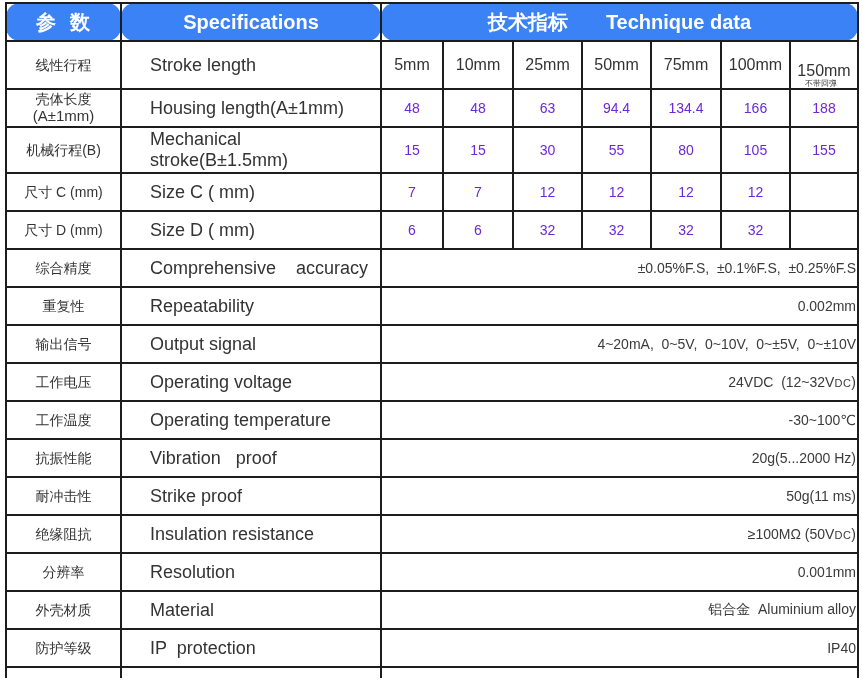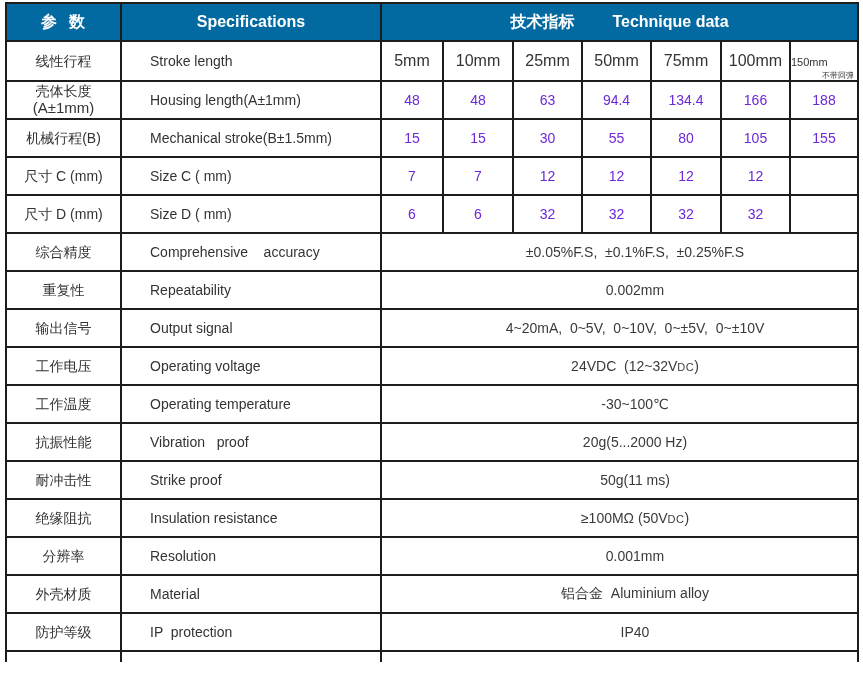--- a/index.html
+++ b/index.html
@@ -6,34 +6,34 @@
   body{
     width:863px;height:690px;background:#ffffff;overflow:hidden;
     font-family:"Liberation Sans","DejaVu Sans",sans-serif;color:#333333;
   }
   table{
     border-collapse:collapse;table-layout:fixed;
     width:852px;margin:2px 0 0 5px;
   }
   th,td{border:2px solid #1d1d1d;overflow:hidden;vertical-align:middle}
   thead th{
-    background:#0369a1;color:#ffffff;font-size:16px;font-weight:bold;height:34px;
+    background:#3b82f6;color:#ffffff;font-size:20px;font-weight:bold;height:34px;border-radius:14px;
   }
   .th-param{white-space:pre;letter-spacing:1px}
   .th-tech-gap{display:inline-block;width:38px}
   tbody td{height:34px}
   .c-zh{text-align:center;font-size:14px;white-space:pre-wrap;line-height:1.2}
   .c-zh .zh-sub{font-size:15px;line-height:1.1}
-  .c-en{text-align:left;padding-left:28px;font-size:14px;white-space:pre-wrap}
+  .c-en{text-align:left;padding-left:28px;font-size:18px;white-space:pre-wrap}
   .c-val{text-align:center;font-size:14px;color:#6d28d9}
   .row-stroke .c-val{font-size:16px;color:#333}
   .c-stroke-last{padding:0}
-  .stroke-main{font-size:11px;line-height:17px;text-align:left;margin-top:12px}
-  .stroke-note{font-size:8px;line-height:9px;text-align:right;padding-right:3px;color:#333}
-  .c-merged{text-align:center;padding-left:32px;font-size:14px;white-space:pre-wrap;color:#3a3a3a}
+  .stroke-main{font-size:16px;line-height:17px;text-align:center;margin-top:20px}
+  .stroke-note{font-size:8px;line-height:9px;text-align:right;padding-right:20px;color:#333}
+  .c-merged{text-align:right;padding-left:32px;font-size:14px;white-space:pre-wrap;color:#3a3a3a}
   .seg-small{font-size:11px;letter-spacing:0.5px}
   .row-cut td{height:8px;border-bottom:none}
 </style>
 </head>
 <body>
 
 <table>
   <colgroup>
     <col style="width:115px">
       <col style="width:260px">

